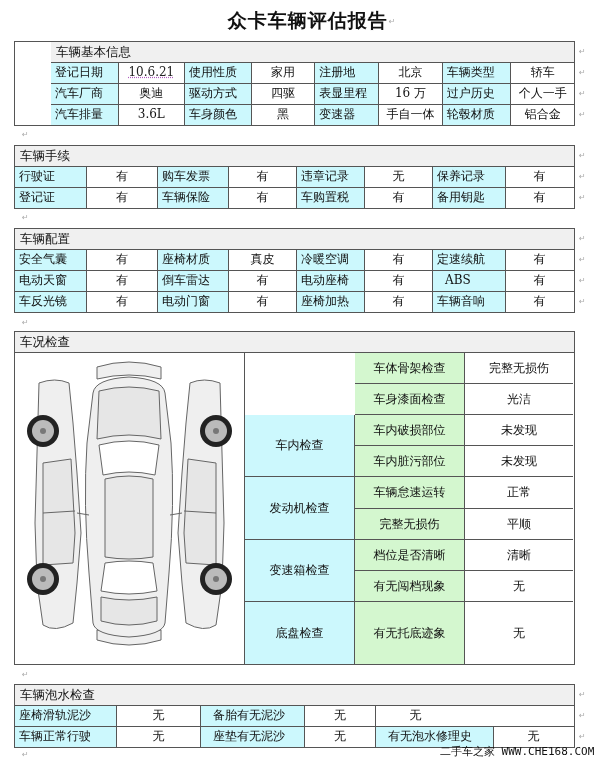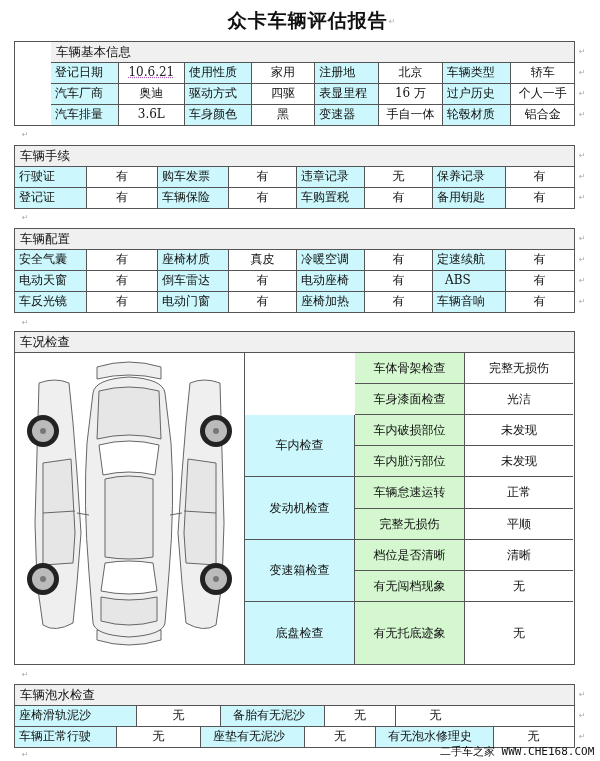--- a/index.html
+++ b/index.html
@@ -213,21 +213,21 @@
 
     <div class="cat last" style="top:249px;height:62px">底盘检查</div>
     <div class="item last" style="top:249px;height:62px">有无托底迹象</div>
     <div class="res last" style="top:249px;height:62px">无</div>
   </div>
 </div>
 
 <div class="tbl" style="top:684px;">
   <div class="sec-head">车辆泡水检查</div>
   <div class="row">
-    <div class="cell lbl" style="width:122px">座椅滑轨泥沙</div>
+    <div class="cell lbl" style="width:102px">座椅滑轨泥沙</div>
     <div class="cell val sans" style="width:84px">无</div>
     <div class="cell lbl center" style="width:104px">备胎有无泥沙</div>
     <div class="cell val sans" style="width:71px">无</div>
     <div class="cell val sans" style="width:79px">无</div>
   </div>
   <div class="row">
     <div class="cell lbl" style="width:102px">车辆正常行驶</div>
     <div class="cell val sans" style="width:84px">无</div>
     <div class="cell lbl center" style="width:104px">座垫有无泥沙</div>
     <div class="cell val sans" style="width:71px">无</div>

